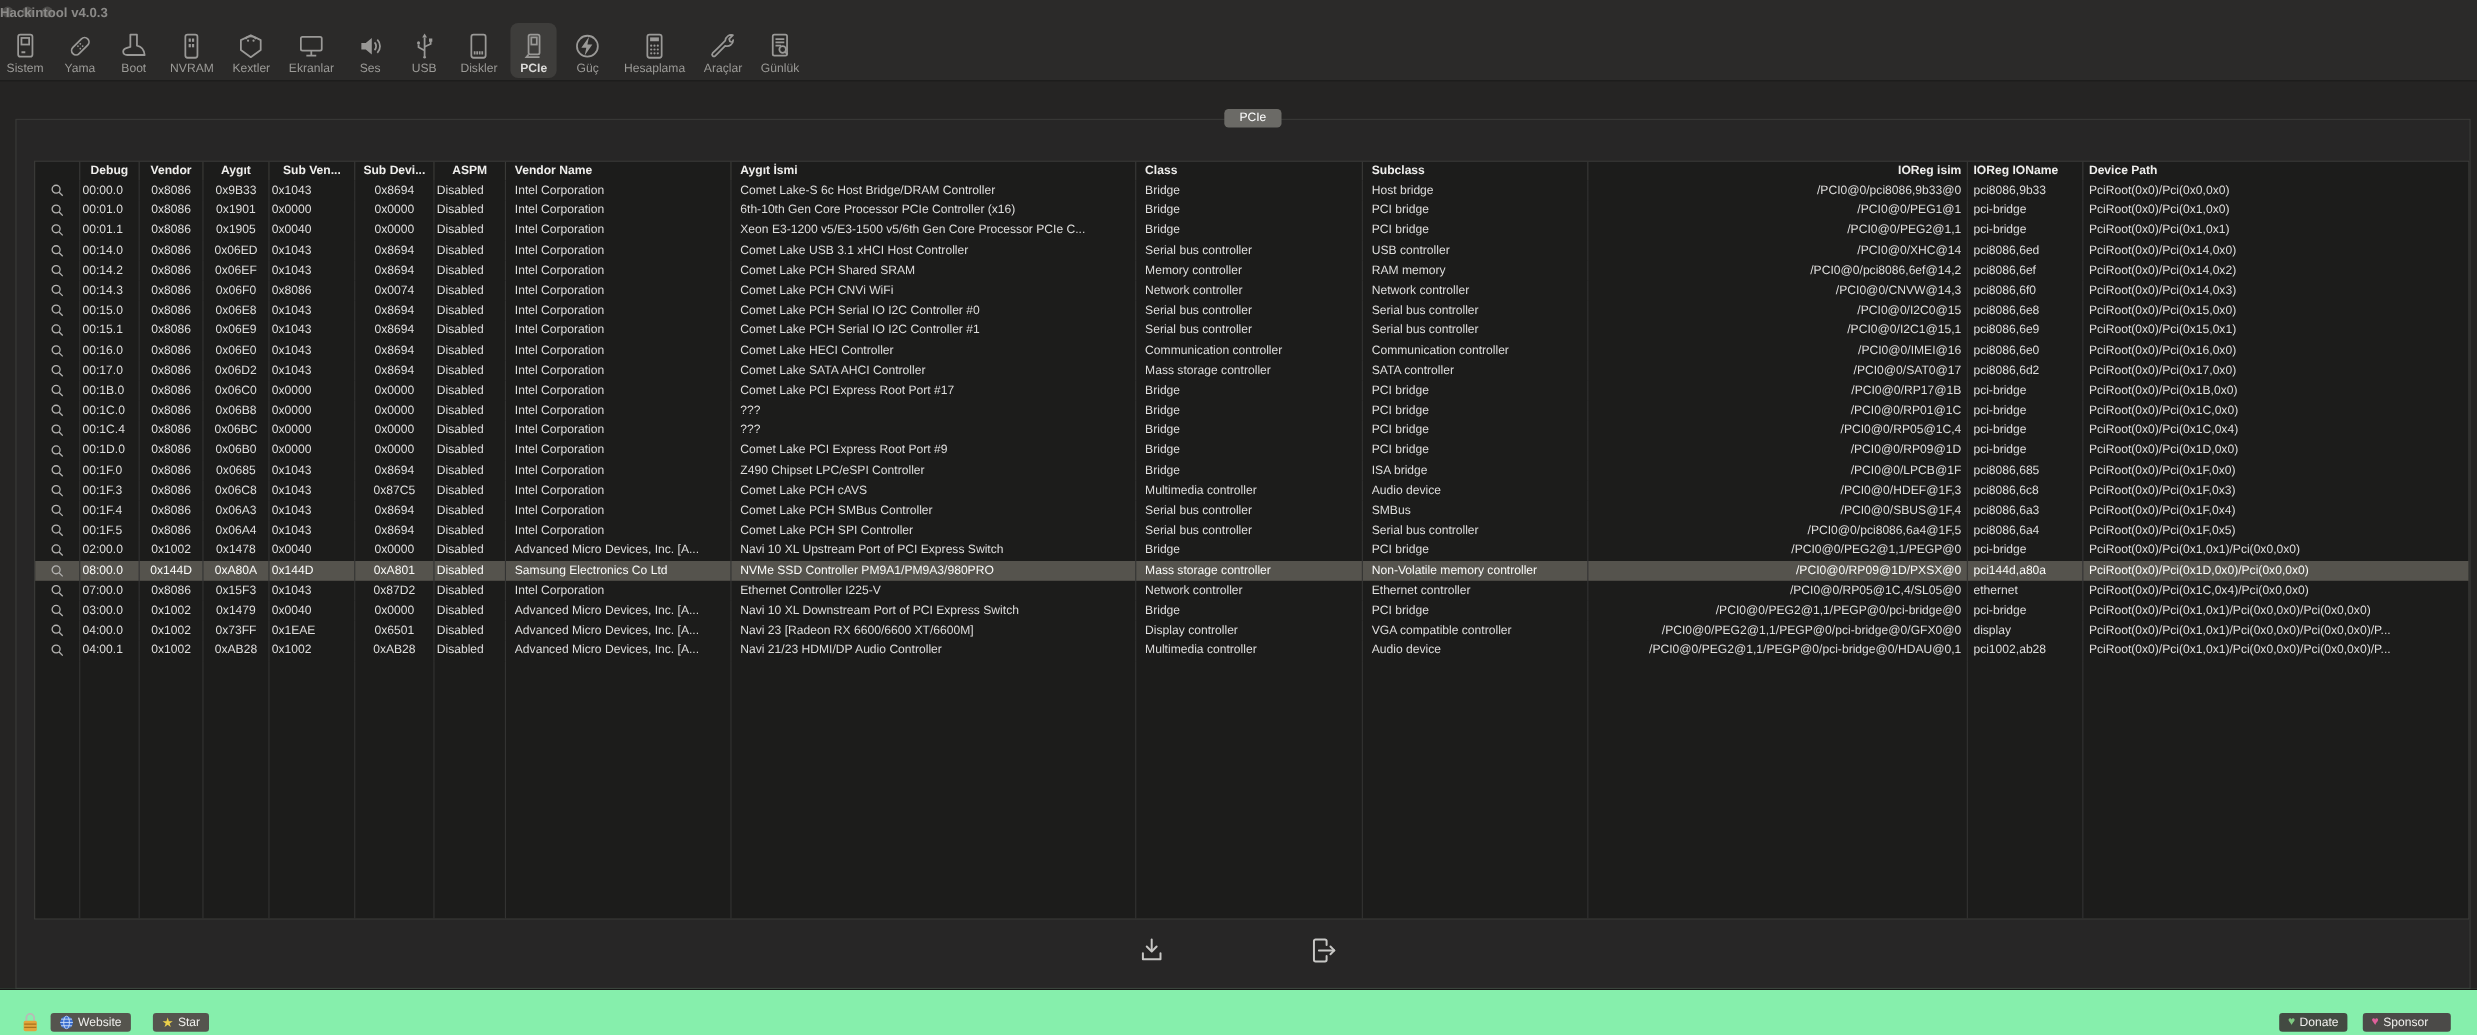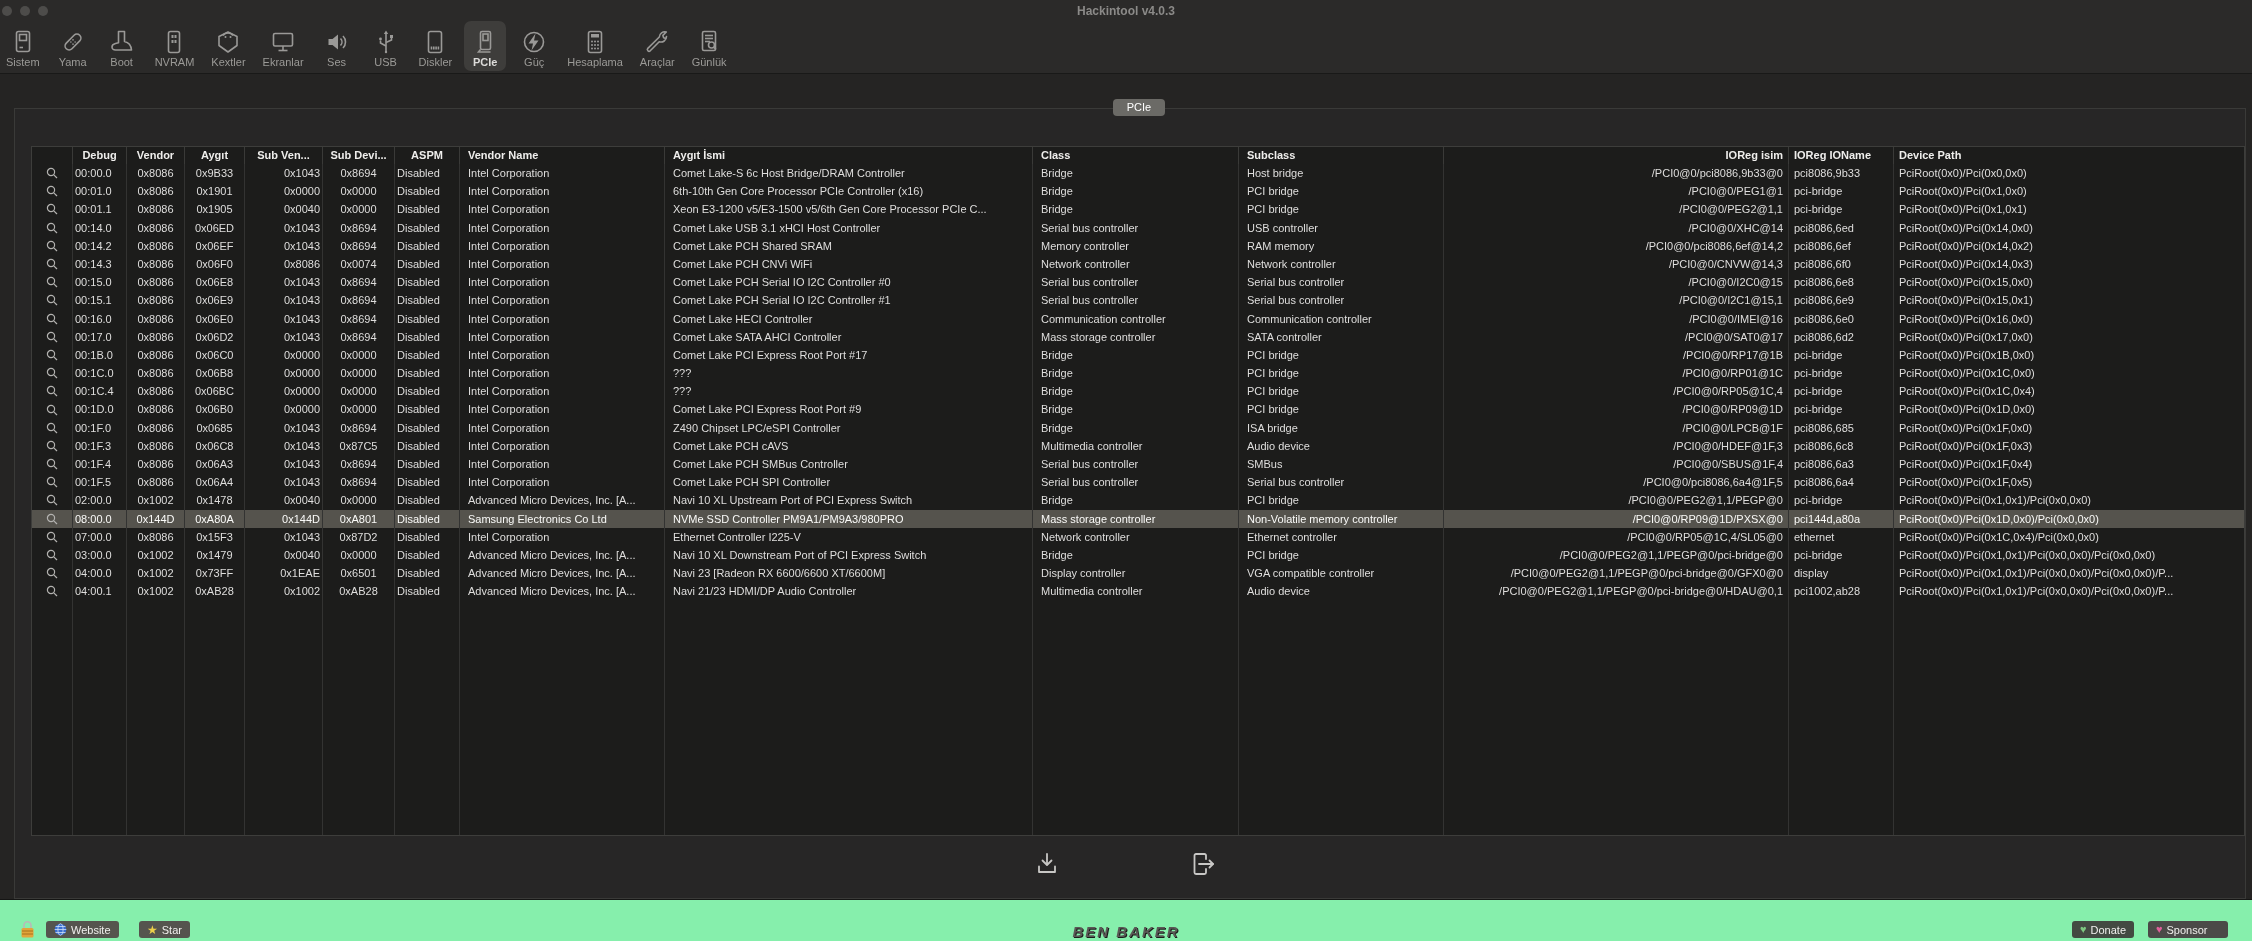--- a/index.html
+++ b/index.html
@@ -8,21 +8,21 @@
   }
   *{box-sizing:border-box;margin:0;padding:0}
   html,body{width:2252px;height:941px;overflow:hidden}
   body{position:relative;background:#252423;font-family:"Liberation Sans",sans-serif;-webkit-font-smoothing:antialiased}
 
   
   .topchrome{position:absolute;left:0;top:0;width:2252px;height:74px;background:#2b2a29;border-bottom:1px solid #191918}
   .titlebar{position:relative;height:22px}
   .traffic{position:absolute;top:6px;width:10px;height:10px;border-radius:50%;background:#4d4c4a}
   .t1{left:2px}.t2{left:20px}.t3{left:38px}
-  .win-title{position:absolute;left:0;right:0;top:4px;text-align:center;font-size:12px;font-weight:bold;color:#8b8a88}
+  .win-title{position:absolute;left:0;right:0;top:4px;text-align:left;font-size:12px;font-weight:bold;color:#8b8a88}
   .toolbar{position:absolute;left:0;top:20px;height:54px;display:flex;align-items:center;gap:7px;padding:0 0 3px 1px}
   .tb-item{min-width:42px;height:50px;display:flex;flex-direction:column;align-items:center;justify-content:flex-end;gap:1px;padding:3px 5px;border-radius:7px}
   .tb-item.selected{background:var(--toolbar-selected-bg)}
   .tb-icon{width:26px;height:26px;display:block}
   .tb-icon svg{width:26px;height:26px;display:block}
   .tb-label{font-size:11px;color:#9b9a97;white-space:nowrap}
   .tb-item.selected .tb-label{color:#dcdbd9;font-weight:bold}
 
   
   .tabbox{position:absolute;left:14px;top:108px;width:2232px;height:791px;background:#272626;border:1px solid #3a3a38}
@@ -39,21 +39,21 @@
   .trow.selected{background:var(--selected-row-bg)}
   .trow.selected .cell{color:#fafaf8}
   .cell{font-size:11px;color:#dfdedd;line-height:18.2px;white-space:nowrap;overflow:hidden;
         border-right:1px solid #333332;padding:0 8px;flex:none}
   .tfill{display:flex;flex:1}
   .tfill .cell{height:auto}
   .c-find{width:41px;display:flex;align-items:center;justify-content:center;padding:0}
   .c-debug{width:54px;text-align:left;padding:0 2px}
   .c-vendor{width:58px;text-align:center;padding:0 2px}
   .c-device{width:60px;text-align:center;padding:0 2px}
-  .c-sub_vendor{width:78px;text-align:right;padding:0 2px}
+  .c-sub_vendor{width:78px;text-align:left;padding:0 2px}
   .c-sub_device{width:72px;text-align:center;padding:0 2px}
   .c-aspm{width:65px;text-align:left;padding:0 2px}
   .c-vendor_name{width:205px}
   .c-device_name{width:368px}
   .c-class{width:206px}
   .c-subclass{width:205px}
   .c-ioreg_name{width:345px;text-align:right;padding-right:5px}
   .hcell.c-ioreg_name{text-align:right;padding-left:8px}
   .c-ioreg_ioname{width:105px;padding:0 5px}
   .c-device_path{width:350px;padding:0 5px;border-right:none}
@@ -861,21 +861,20 @@
           <line x1=".7" y1="6.5" x2="12.3" y2="6.5"></line>
           <path d="M1.5 3.5h10M1.5 9.5h10"></path>
         </g>
       </svg>
     <span>Website</span>
   </button>
   <button class="f-btn star-btn">
     <span class="star-glyph">★</span>
     <span>Star</span>
   </button>
-  <div class="brand">BEN BAKER</div>
   <button class="f-btn donate-btn">
     <span class="heart">♥</span>
     <span>Donate</span>
   </button>
   <button class="f-btn sponsor-btn">
     <span class="heart">♥</span>
     <span>Sponsor</span>
   </button>
 </div>
 

